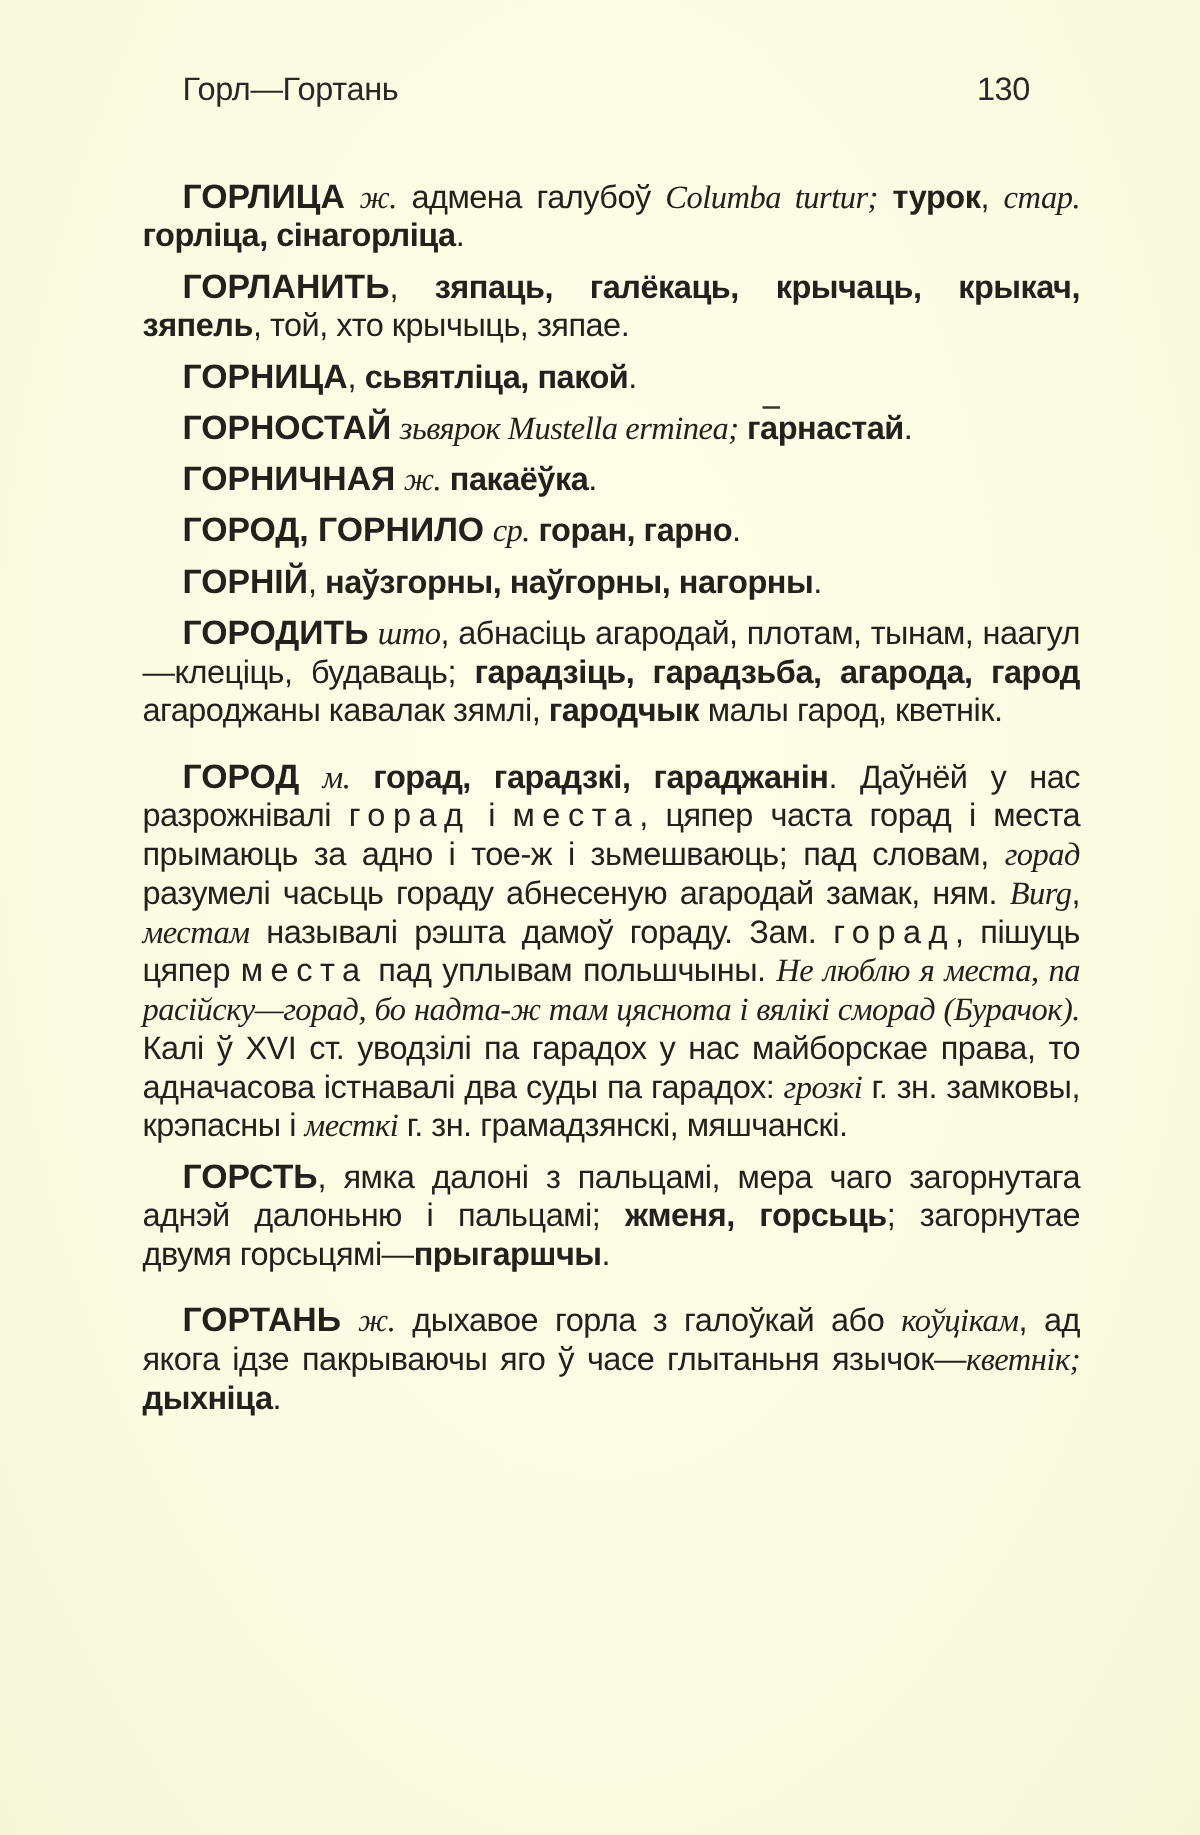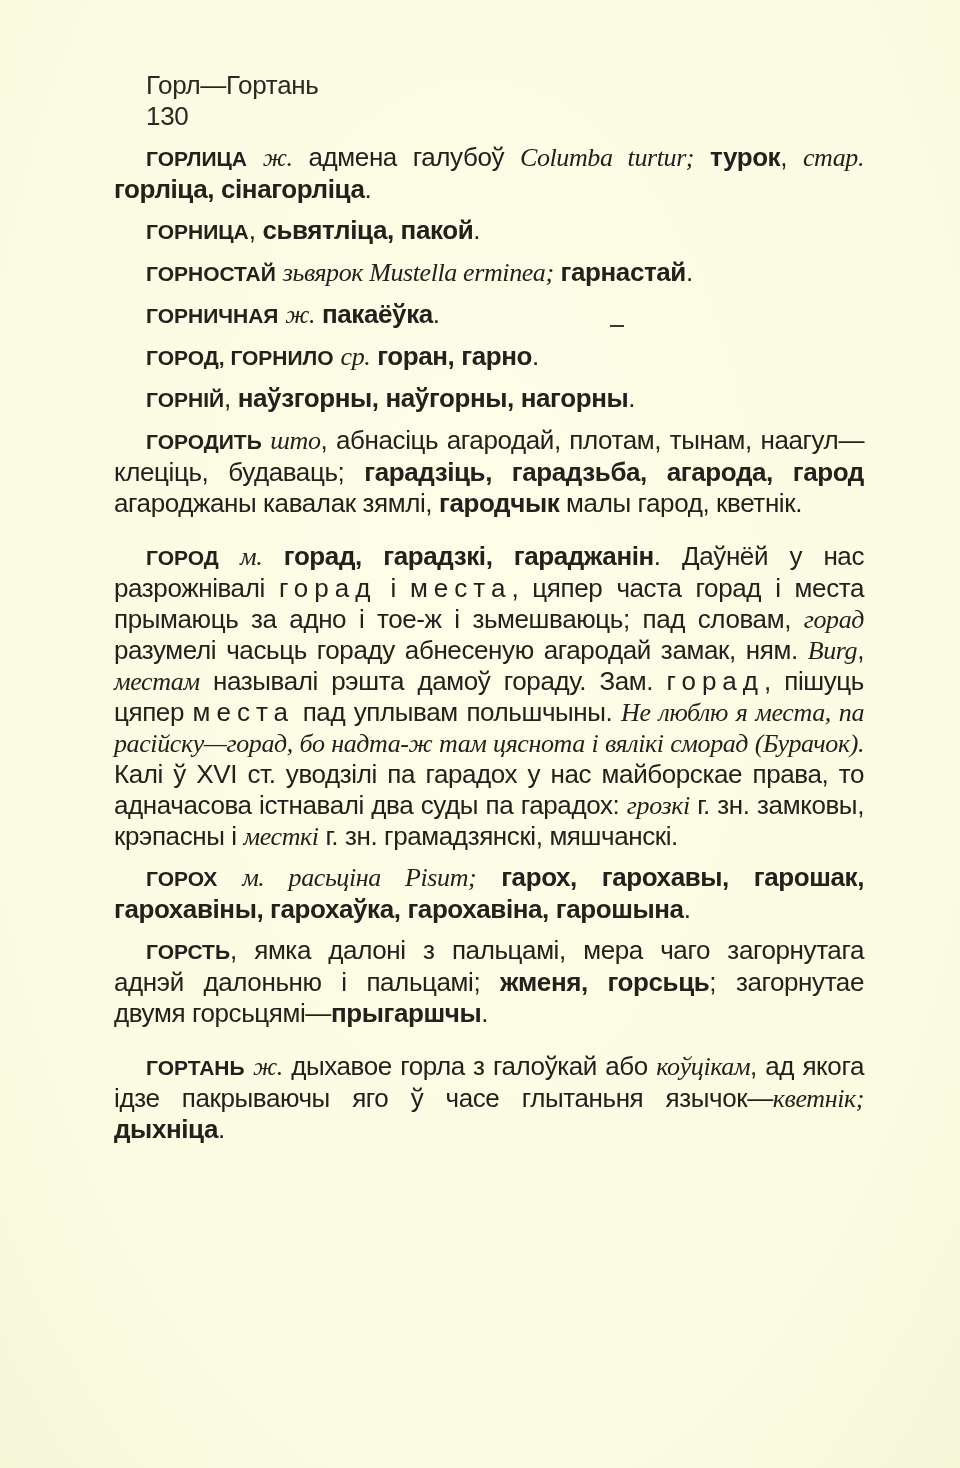--- a/index.html
+++ b/index.html
@@ -18,30 +18,29 @@
     .page {
       position: absolute;
       left: 0;
       top: 0;
       width: 960px;
       height: 1468px;
       background: radial-gradient(ellipse at 50% 40%, #fefee9 0%, #fbfbe2 70%, #f6f6d9 100%);
     }
     .running-head {
       position: absolute;
-      top: 70px;
+      top: 56px;
       left: 146px;
       width: 678px;
       display: flex;
       justify-content: space-between;
       font-family: "Liberation Sans Narrow", "Liberation Sans", sans-serif;
       font-size: 26px;
       letter-spacing: -0.3px;
       color: #2a2823;
-      flex-direction: column;
     }
     .entries {
       position: absolute;
       top: 142px;
       left: 114px;
       width: 750px;
       font-family: "Liberation Sans", "DejaVu Sans", sans-serif;
       font-size: 26px;
       line-height: 31px;
       letter-spacing: -0.4px;
@@ -49,21 +48,21 @@
       color: #23211c;
     }
     .entry {
       margin: 0;
       text-indent: 32px;
     }
     .entry + .entry { margin-top: 10px; }
     .entry.gap-lg { margin-top: 22px; }
     .hw {
       font-weight: bold;
-      font-size: 21px;
+      font-size: 27px;
       letter-spacing: 0;
     }
     .b { font-weight: bold; }
     .i { font-style: italic; font-family: "Liberation Serif", "DejaVu Serif", serif; }
     .sp { letter-spacing: 6px; }
     .stray-mark {
       position: absolute;
       width: 14px;
       height: 2px;
       background: #3a3730;
@@ -78,24 +77,24 @@
 
   <div class="running-head">
     <span>Горл—Гортань</span>
     <span>130</span>
   </div>
 
   <div class="stray-mark"></div>
 
   <div class="entries">
     <p class="entry"><span class="hw">ГОРЛИЦА</span><span> </span><span class="i">ж.</span><span> адмена галубоў </span><span class="i">Columba turtur;</span><span> </span><span class="b">турок</span><span>, </span><span class="i">стар.</span><span> </span><span class="b">горліца, сінагорліца</span><span>.</span></p>
+    <p class="entry"><span class="hw">ГОРЛАНИТЬ</span><span>, </span><span class="b">зяпаць, галёкаць, крычаць, крыкач, зяпель</span><span>, той, хто крычыць, зяпае.</span></p>
     <p class="entry"><span class="hw">ГОРНИЦА</span><span>, </span><span class="b">сьвятліца, пакой</span><span>.</span></p>
     <p class="entry"><span class="hw">ГОРНОСТАЙ</span><span> </span><span class="i">зьвярок Mustella erminea;</span><span> </span><span class="b">гарнастай</span><span>.</span></p>
     <p class="entry"><span class="hw">ГОРНИЧНАЯ</span><span> </span><span class="i">ж.</span><span> </span><span class="b">пакаёўка</span><span>.</span></p>
     <p class="entry"><span class="hw">ГОРОД, ГОРНИЛО</span><span> </span><span class="i">ср.</span><span> </span><span class="b">горан, гарно</span><span>.</span></p>
     <p class="entry"><span class="hw">ГОРНІЙ</span><span>, </span><span class="b">наўзгорны, наўгорны, нагорны</span><span>.</span></p>
     <p class="entry"><span class="hw">ГОРОДИТЬ</span><span> </span><span class="i">што</span><span>, абнасіць агародай, плотам, тынам, наагул—клеціць, будаваць; </span><span class="b">гарадзіць, гарадзьба, агарода, гарод</span><span> агароджаны кавалак зямлі, </span><span class="b">гародчык</span><span> малы гарод, кветнік.</span></p>
     <p class="entry gap-lg"><span class="hw">ГОРОД</span><span> </span><span class="i">м.</span><span> </span><span class="b">горад, гарадзкі, гараджанін</span><span>. Даўнёй у нас разрожнівалі </span><span class="sp">горад</span><span> і </span><span class="sp">места</span><span>, цяпер часта горад і места прымаюць за адно і тое-ж і зьмешваюць; пад словам, </span><span class="i">горад</span><span> разумелі часьць гораду абнесеную агародай замак, ням. </span><span class="i">Burg</span><span>, </span><span class="i">местам</span><span> называлі рэшта дамоў гораду. Зам. </span><span class="sp">горад</span><span>, пішуць цяпер </span><span class="sp">места</span><span> пад уплывам польшчыны. </span><span class="i">Не люблю я места, па расійску—горад, бо надта-ж там цяснота і вялікі сморад (Бурачок).</span><span> Калі ў XVI ст. уводзілі па гарадох у нас майборскае права, то адначасова істнавалі два суды па гарадох: </span><span class="i">грозкі</span><span> г. зн. замковы, крэпасны і </span><span class="i">месткі</span><span> г. зн. грамадзянскі, мяшчанскі.</span></p>
-    <p class="entry"><span class="hw">ГОРОХ</span><span> </span><span class="i">м. расьціна Pisum;</span><span> </span><span class="b">гарох, гарохавы, гарошак, гарохавіны, гарохаўка, гарохавіна, гарошына</span><span>.</span></p>
     <p class="entry"><span class="hw">ГОРСТЬ</span><span>, ямка далоні з пальцамі, мера чаго загорнутага аднэй далоньню і пальцамі; </span><span class="b">жменя, горсьць</span><span>; загорнутае двумя горсьцямі—</span><span class="b">прыгаршчы</span><span>.</span></p>
     <p class="entry gap-lg"><span class="hw">ГОРТАНЬ</span><span> </span><span class="i">ж.</span><span> дыхавое горла з галоўкай або </span><span class="i">коўцікам</span><span>, ад якога ідзе пакрываючы яго ў часе глытаньня язычок—</span><span class="i">кветнік;</span><span> </span><span class="b">дыхніца</span><span>.</span></p>
   </div>
 </div>
 
 </body></html>

